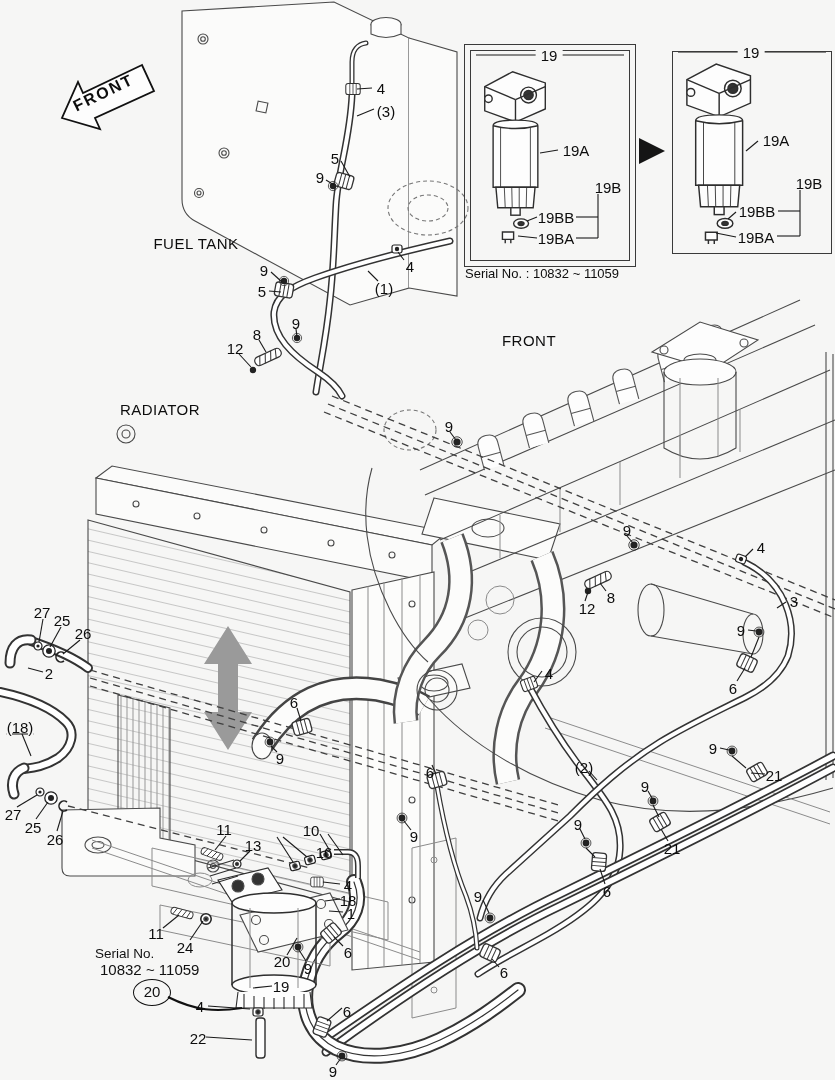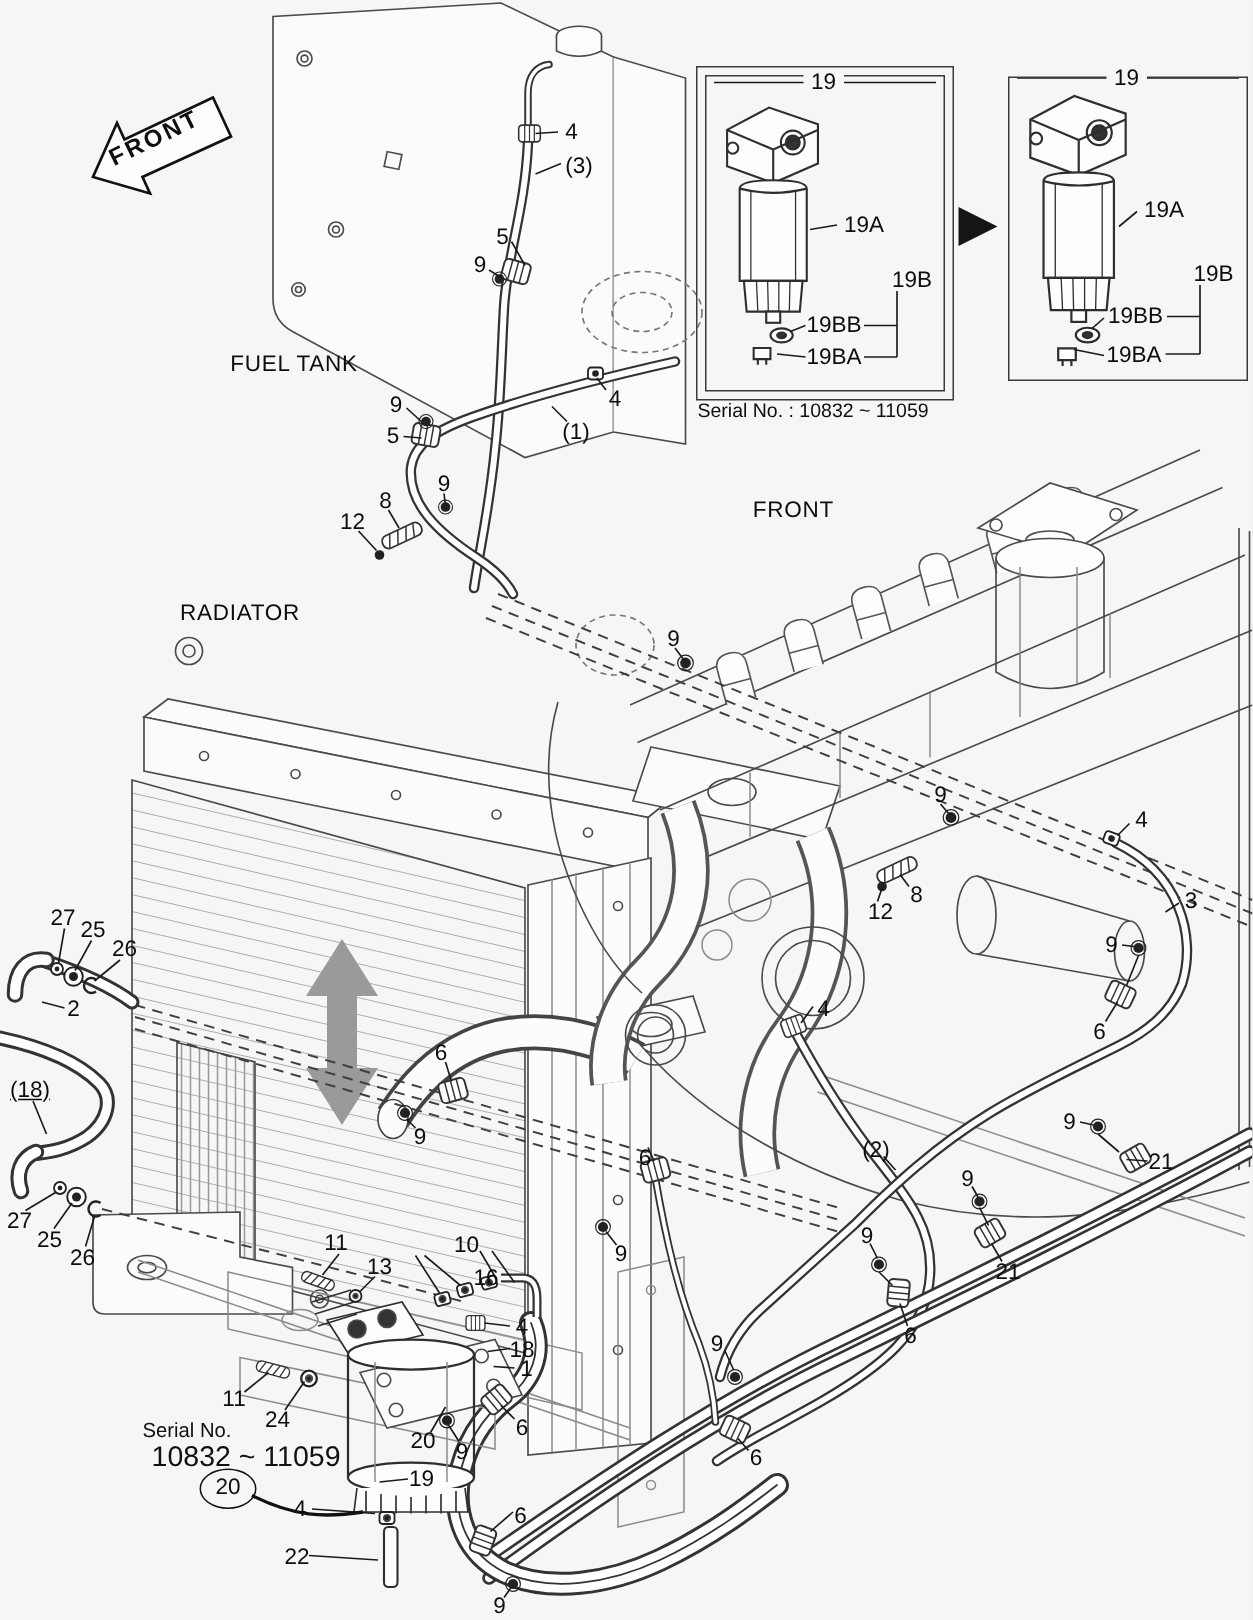--- a/index.html
+++ b/index.html
@@ -12,21 +12,21 @@
   .title{position:absolute;transform:translate(-50%,-50%);font-size:15px;letter-spacing:.5px;color:#0d0d0d;white-space:nowrap;}
   .front-text{position:absolute;left:71px;top:84px;transform:rotate(-26deg);font-size:16px;
               font-weight:bold;letter-spacing:2px;color:#0d0d0d;}
   .inset-box{position:absolute;border:1.6px solid #3a3a3a;}
   .inset-inner{position:absolute;inset:5px;border:1.2px solid #3a3a3a;}
   .chip{position:absolute;transform:translate(-50%,-50%);background:#f6f6f5;padding:0 5px;
         font-size:15px;color:#0d0d0d;}
   .inset-lbl{position:absolute;transform:translate(-50%,-50%);font-size:15px;color:#0d0d0d;white-space:nowrap;}
   .serial-small{position:absolute;left:465px;top:266px;font-size:13px;color:#0d0d0d;}
   .sn1{position:absolute;left:95px;top:946px;width:120px;text-align:left;font-size:13.5px;}
-  .sn2{position:absolute;left:83px;top:961px;width:144px;text-align:right;font-size:19px;}
+  .sn2{position:absolute;left:100px;top:961px;width:144px;text-align:left;font-size:15px;}
   .badge{position:absolute;left:133px;top:979px;width:36px;height:25px;border:1.5px solid #111;
          border-radius:50%;text-align:center;line-height:24px;font-size:15px;}
   .lead line{stroke:#1a1a1a;stroke-width:1.1;}
   .art{stroke:#4a4a4a;fill:none;stroke-width:1.1;}
   .lt{stroke:#8b8b8b;fill:none;stroke-width:1;}
   .dash{stroke:#3f3f3f;fill:none;stroke-width:1.3;stroke-dasharray:7 5;}
 </style>
 </head>
 <body>
 

